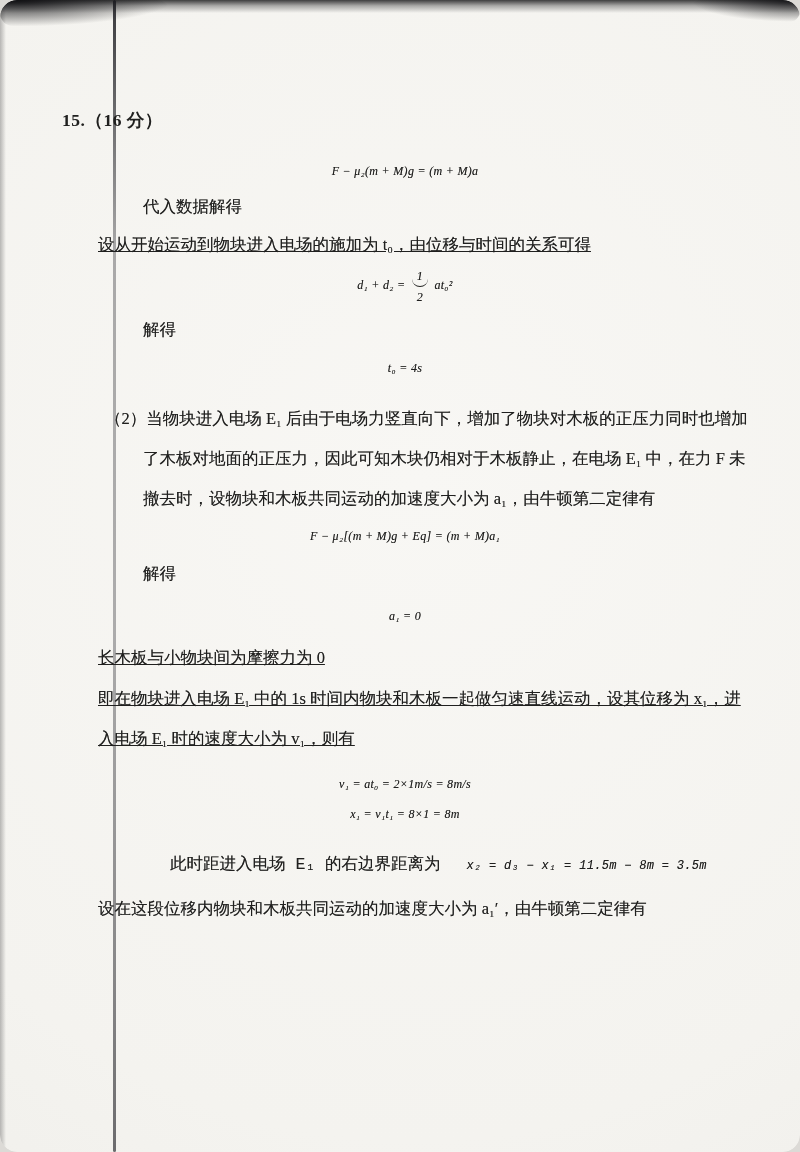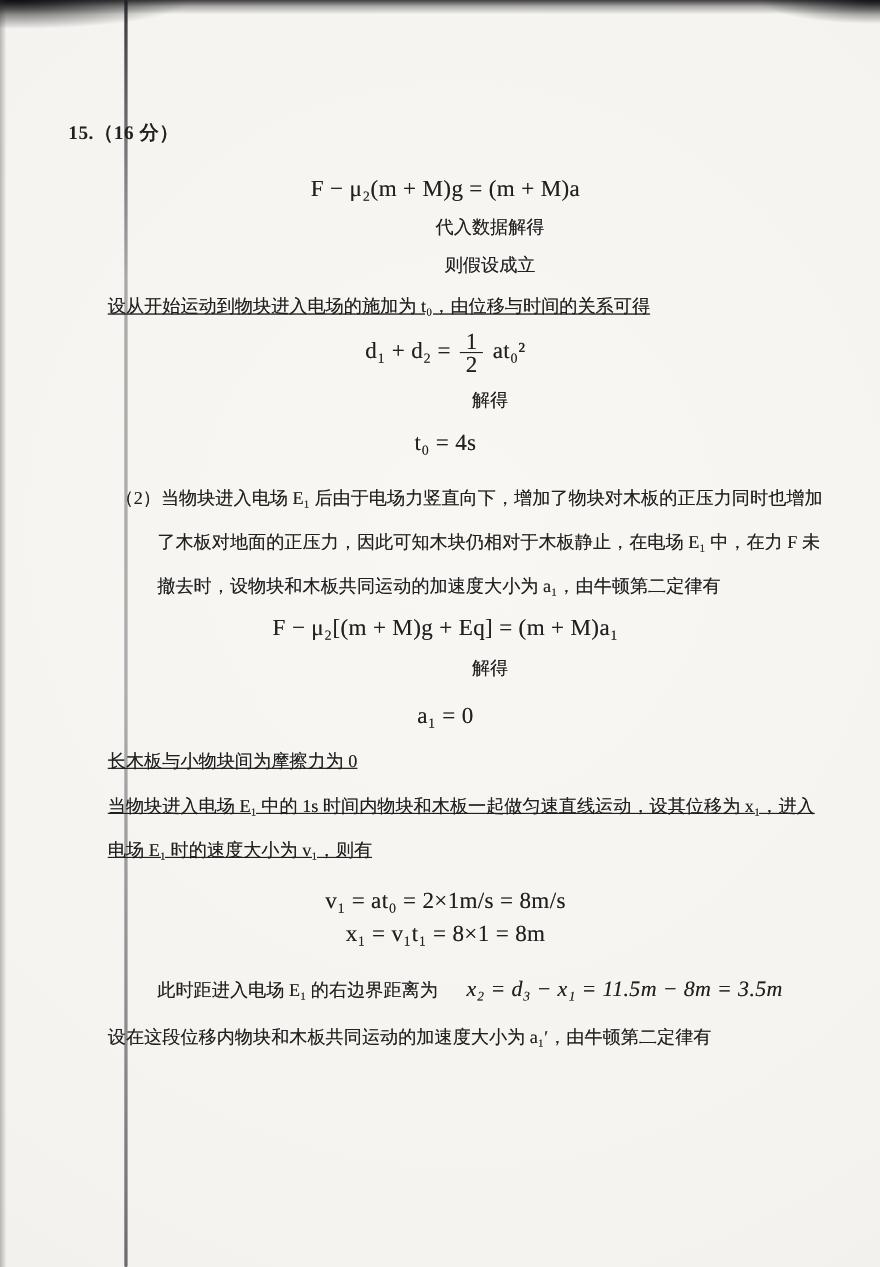--- a/index.html
+++ b/index.html
@@ -1,15 +1,15 @@
 <!DOCTYPE html>
 <html><head>
 <meta charset="utf-8">
 <style>
-  * { margin:0; padding:0; box-sizing:border-box; }
+  * { margin:0; padding:0; box-sizing:border-box;border-radius:17px; }
   html,body { width:800px; height:1152px; }
   body {
     background:#dcdad6;
     font-family:"Liberation Serif","DejaVu Serif",serif;
   }
   .page {
     position:relative; width:800px; height:1152px; overflow:hidden;
     background:radial-gradient(130% 95% at 52% 42%, #f8f7f4 0%, #f4f3ef 60%, #edece8 100%);
     color:#20201f;
   }
@@ -39,37 +39,37 @@
     position:absolute; top:0; left:0; right:0;
     padding:106px 52px 0 62px;
   }
   .heading {
     font-size:17.5px; line-height:28px; margin-bottom:22px;
     font-weight:bold; letter-spacing:0.5px;
   }
   .para { font-size:16.5px; line-height:40px; text-shadow:0 0 0.4px rgba(0,0,0,0.45); }
   .single { line-height:26px; }
   .hang   { padding-left:81px; text-indent:-38px; }
-  .ind143 { margin-left:81px;text-align:center; }
+  .ind143 { margin-left:81px; }
   .ind118 { margin-left:36px;text-decoration:underline; }
   .ind100 { margin-left:36px; }
 
   .formula {
-    text-align:center; font-size:21px; line-height:30px;
+    text-align:center; font-style:italic; font-size:12px; line-height:30px;
     letter-spacing:0.3px; text-shadow:0 0 0.4px rgba(0,0,0,0.45);
   }
   .formula-inline {
-    font-style:italic; font-size:20px; line-height:28px; letter-spacing:0.3px;
+    font-style:italic; font-size:12px; line-height:28px; letter-spacing:0.3px;
     text-shadow:0 0 0.4px rgba(0,0,0,0.45);
   }
   .frac { display:inline-block; vertical-align:middle; text-align:center; margin:0 3px; }
   .frac .num { display:block; line-height:20px; padding:0 5px; border-bottom:1.4px solid #20201f; }
   .frac .den { display:block; line-height:20px; }
 
-  .row { display:flex; align-items:baseline; margin-left:81px; gap:26px; }
+  .row { display:flex; align-items:baseline; margin-left:108px; gap:26px;font-family:Liberation Mono, monospace; }
   .row .para { line-height:28px; }
 
   .mt0{margin-top:0} .mt2{margin-top:2px} .mt8{margin-top:8px} .mt10{margin-top:10px}
   .mt12{margin-top:12px} .mt14{margin-top:14px} .mt16{margin-top:16px}
   .mt20{} .mt22{margin-top:22px}
 </style>
 </head>
 <body>
 
 <div class="page">
@@ -82,21 +82,20 @@
   <div class="content">
 
     <div class="heading">15.（16 分）</div>
 
 
     <div class="formula mt0">F − μ₂(m + M)g = (m + M)a</div>
 
     <p class="para single ind143 mt8">代入数据解得</p>
 
 
-    <p class="para single ind143 mt8">则假设成立</p>
 
     <p class="para single ind118 mt12">设从开始运动到物块进入电场的施加为 t₀，由位移与时间的关系可得</p>
 
     <div class="formula mt8">
       <span>d₁ + d₂ =</span>
       <span class="frac">
         <span class="num">1</span>
         <span class="den">2</span>
       </span>
       <span>at₀²</span>
@@ -109,21 +108,21 @@
     <p class="para hang mt16">（2）当物块进入电场 E₁ 后由于电场力竖直向下，增加了物块对木板的正压力同时也增加了木板对地面的正压力，因此可知木块仍相对于木板静止，在电场 E₁ 中，在力 F 未撤去时，设物块和木板共同运动的加速度大小为 a₁，由牛顿第二定律有</p>
 
     <div class="formula mt2">F − μ₂[(m + M)g + Eq] = (m + M)a₁</div>
 
     <p class="para single ind143 mt10">解得</p>
 
     <div class="formula mt14">a₁ = 0</div>
 
     <p class="para single ind118 mt14">长木板与小物块间为摩擦力为 0</p>
 
-    <p class="para ind118 mt8">当物块进入电场 E₁ 中的 1s 时间内物块和木板一起做匀速直线运动，设其位移为 x₁，进入电场 E₁ 时的速度大小为 v₁，则有</p>
+    <p class="para ind118 mt8">即在物块进入电场 E₁ 中的 1s 时间内物块和木板一起做匀速直线运动，设其位移为 x₁，进入电场 E₁ 时的速度大小为 v₁，则有</p>
 
     <div class="formula mt10">v₁ = at₀ = 2×1m/s = 8m/s</div>
 
     <div class="formula mt20">x₁ = v₁t₁ = 8×1 = 8m</div>
 
     <div class="row mt22">
       <span class="para">此时距进入电场 E₁ 的右边界距离为</span>
       <span class="formula-inline">x₂ = d₃ − x₁ = 11.5m − 8m = 3.5m</span>
     </div>
 

